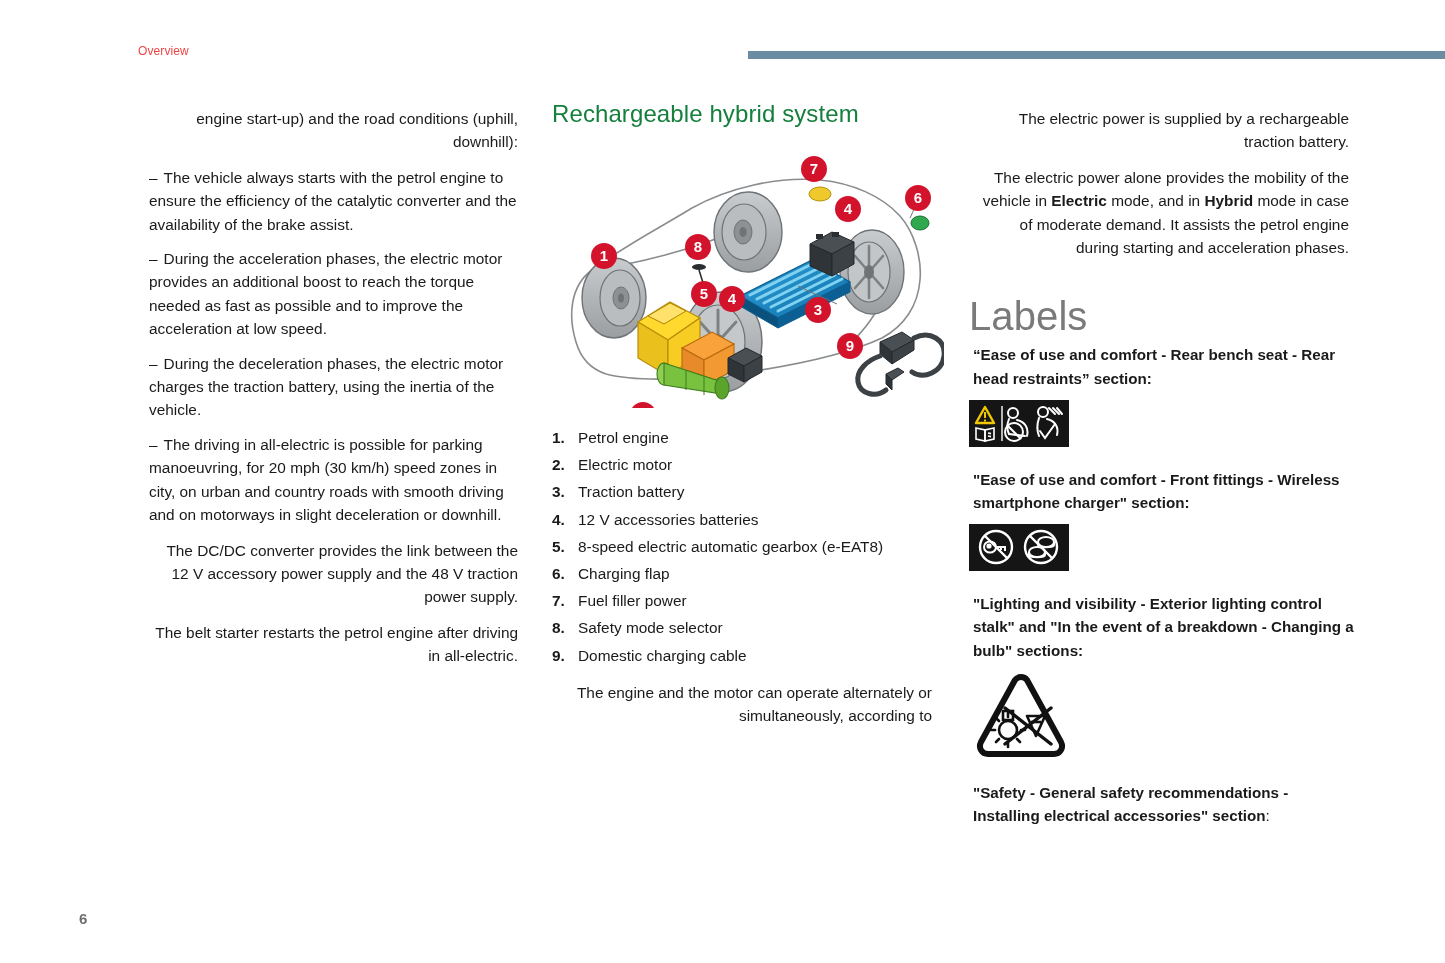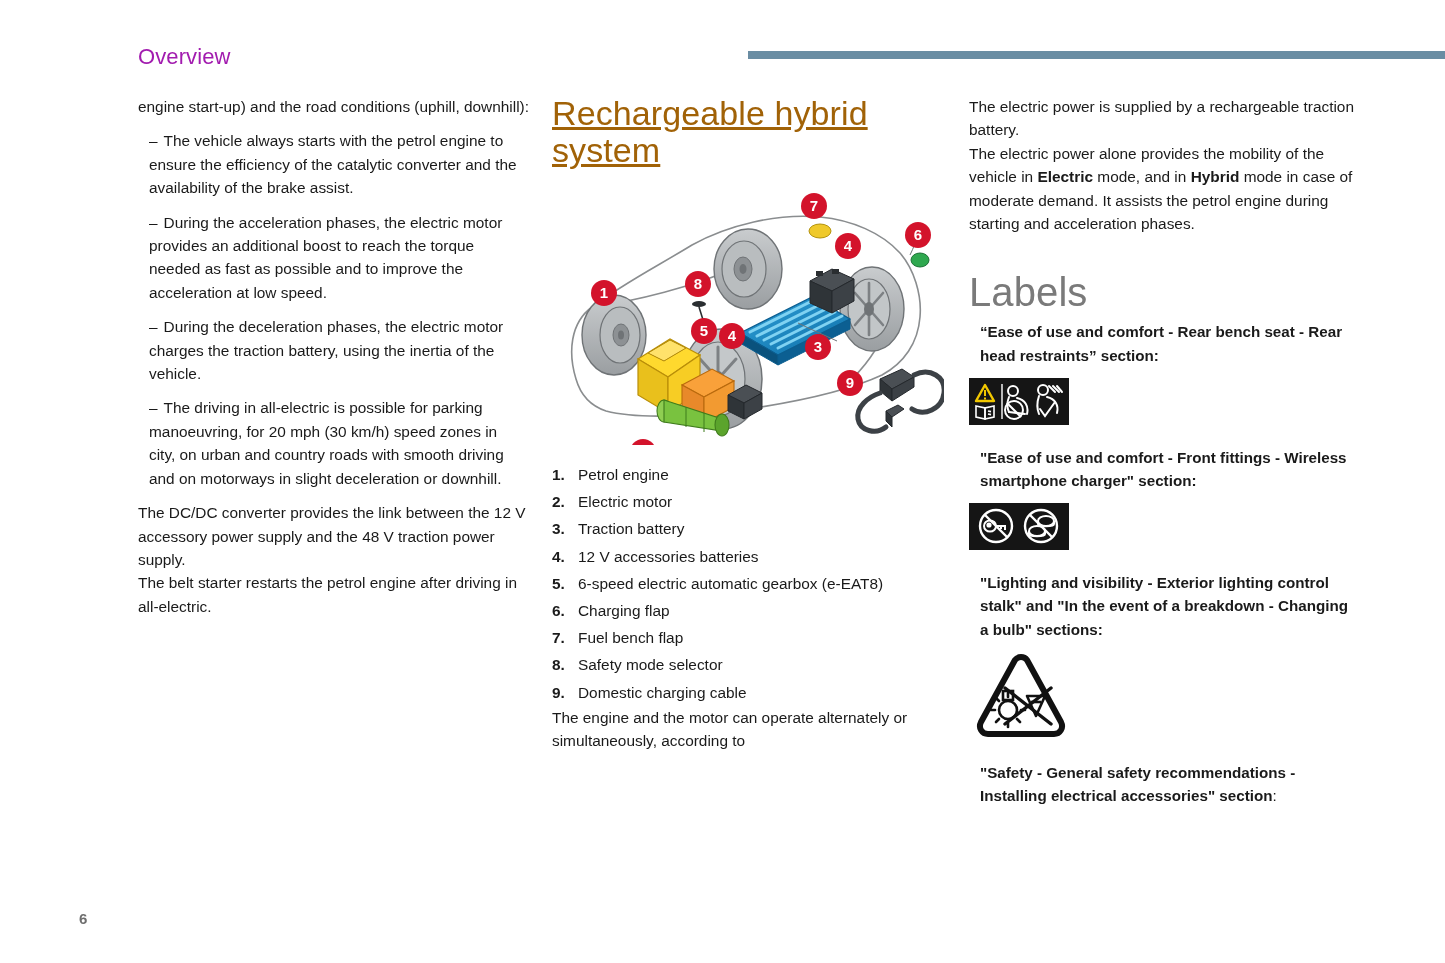--- a/index.html
+++ b/index.html
@@ -18,22 +18,22 @@
   .page {
     position: absolute;
     inset: 0;
   }
 
   
   .header-title {
     position: absolute;
     left: 138px;
     top: 44px;
-    font-size: 22px;
-    color: #a21caf;
+    font-size: 12px;
+    color: #ef4444;
     letter-spacing: 0.1px;
   }
   .header-rule {
     position: absolute;
     left: 748px;
     top: 51px;
     width: 697px;
     height: 8px;
     background: #6a8da3;
   }
@@ -42,34 +42,33 @@
   .col {
     position: absolute;
     top: 95px;
     font-size: 15.4px;
     line-height: 23.4px;
   }
   .col-1 { left: 138px; width: 392px; }
   .col-2 { left: 552px; width: 392px; }
   .col-3 { left: 969px; width: 392px; }
 
-  p.body { margin: 0; }
+  p.body { margin: 12px; text-align: right; }
   .dash-item { margin: 11px; }
   .dash { margin-right: 6px; }
   b, .b { font-weight: bold; }
 
   
   h2.section-heading {
     margin: 0 0 14px 0;
-    font-size: 34px;
+    font-size: 24px;
     line-height: 37px;
     font-weight: normal;
-    color: #a16207;
+    color: #15803d;
     letter-spacing: 0.1px;
-    text-decoration: underline;
   }
   h2.labels-heading {
     margin: 40px 0 10px 0;
     font-size: 40px;
     line-height: 34px;
     font-weight: normal;
     color: #7a7a7a;
     letter-spacing: 0.1px;
   }
 
@@ -101,21 +100,21 @@
   .figure svg { display: block; }
   .callout-text {
     font-family: "Liberation Sans", sans-serif;
     font-size: 15px;
     font-weight: bold;
     fill: #ffffff;
   }
 
   
   .label-caption {
-    margin: 11px;
+    margin: 4px;
     font-weight: bold;
     font-size: 15.2px;
     line-height: 23.4px;
   }
   .label-caption .plain { font-weight: normal; }
   .pictogram { margin: 10px 0 14px 0; }
 
   
   .page-number {
     position: absolute;
@@ -340,29 +339,29 @@
       <li>
           <span class="num">3.</span>
           <span>Traction battery</span>
         </li>
       <li>
           <span class="num">4.</span>
           <span>12 V accessories batteries</span>
         </li>
       <li>
           <span class="num">5.</span>
-          <span>6-speed electric automatic gearbox (e-EAT8)</span>
+          <span>8-speed electric automatic gearbox (e-EAT8)</span>
         </li>
       <li>
           <span class="num">6.</span>
           <span>Charging flap</span>
         </li>
       <li>
           <span class="num">7.</span>
-          <span>Fuel bench flap</span>
+          <span>Fuel filler power</span>
         </li>
       <li>
           <span class="num">8.</span>
           <span>Safety mode selector</span>
         </li>
       <li>
           <span class="num">9.</span>
           <span>Domestic charging cable</span>
         </li>
     </ol>

